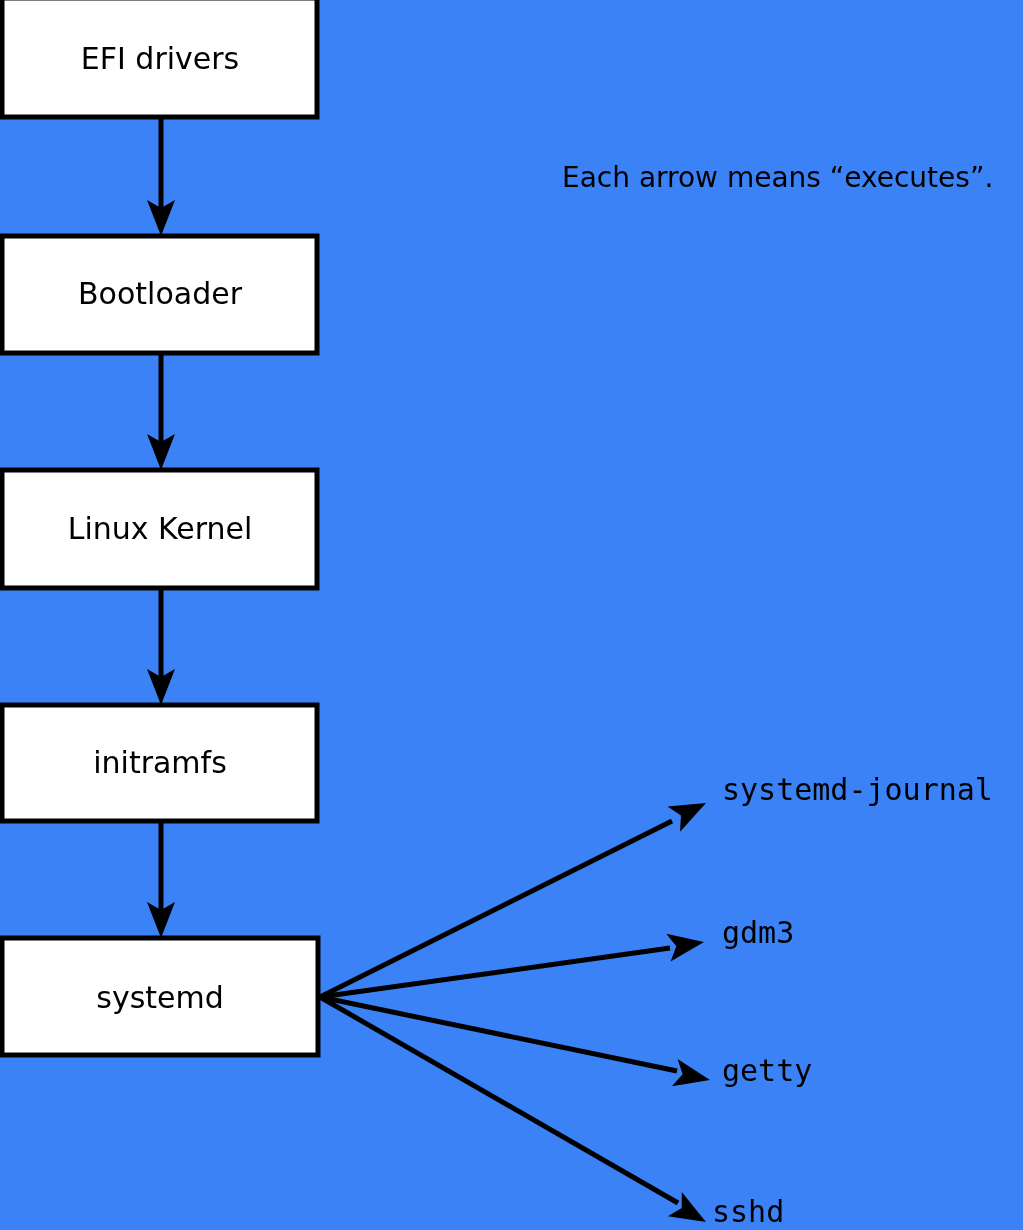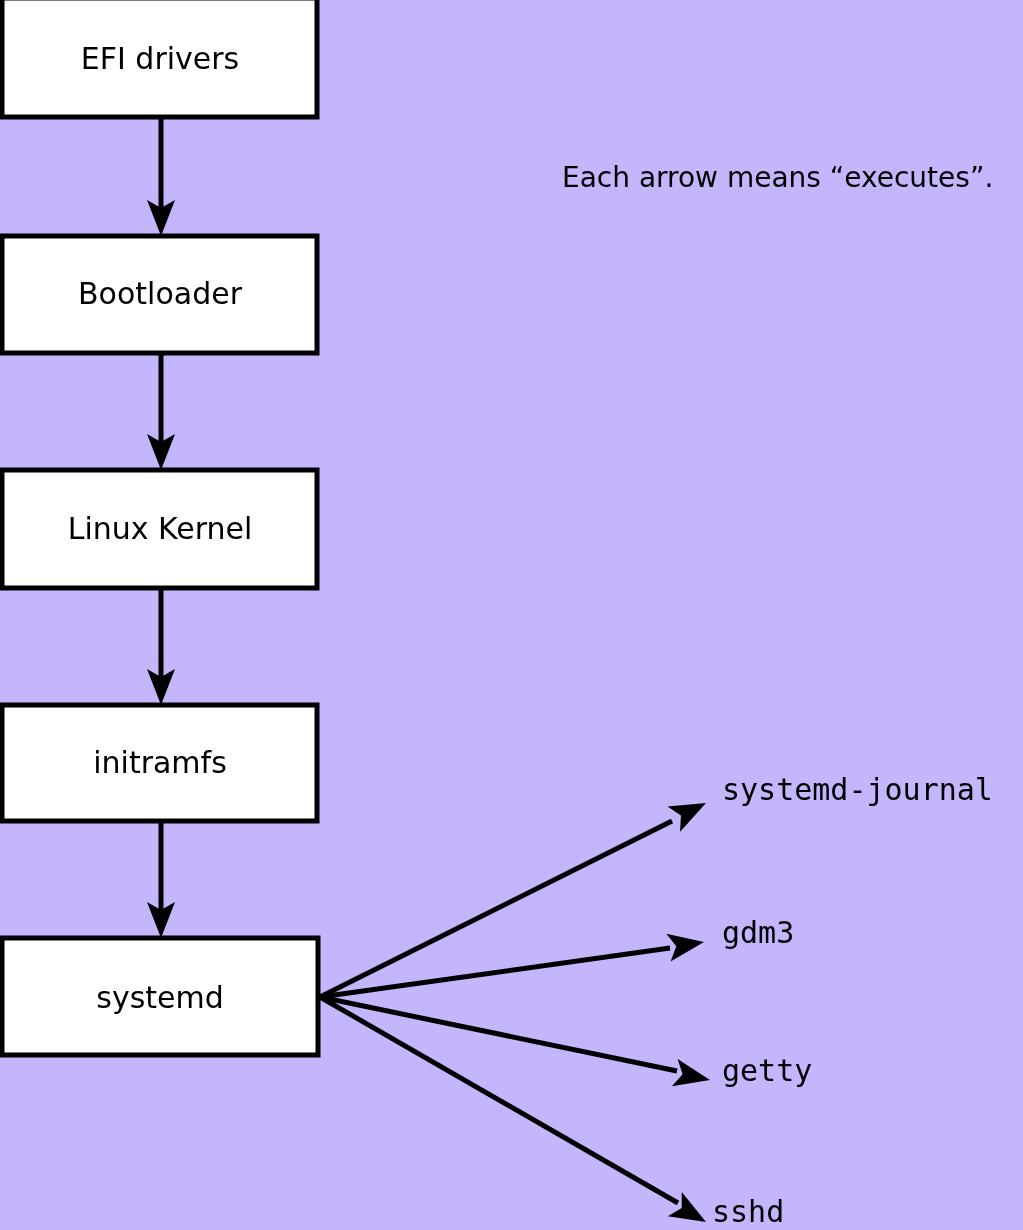--- a/index.html
+++ b/index.html
@@ -7,21 +7,21 @@
     padding: 0;
     background: #ffffff;
   }
   body {
     font-family: "DejaVu Sans", sans-serif;
   }
   #canvas {
     position: relative;
     width: 1023px;
     height: 1230px;
-    background: #c4b5fd;
+    background: #3b82f6;
     overflow: hidden;
   }
   #diagram-svg {
     position: absolute;
     left: 0;
     top: 0;
     width: 1023px;
     height: 1230px;
   }
   .box-rect {

